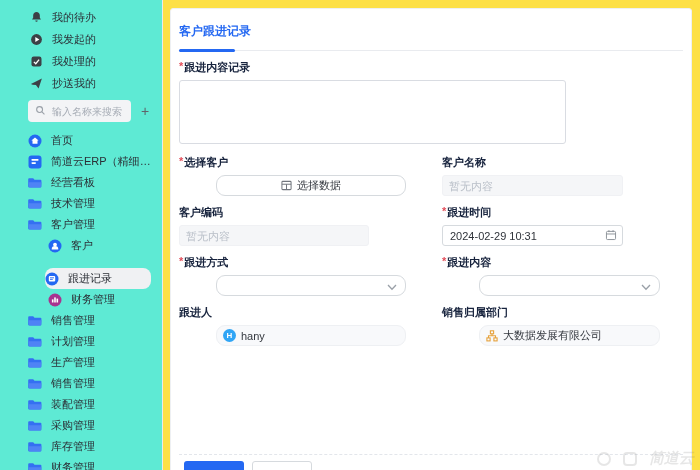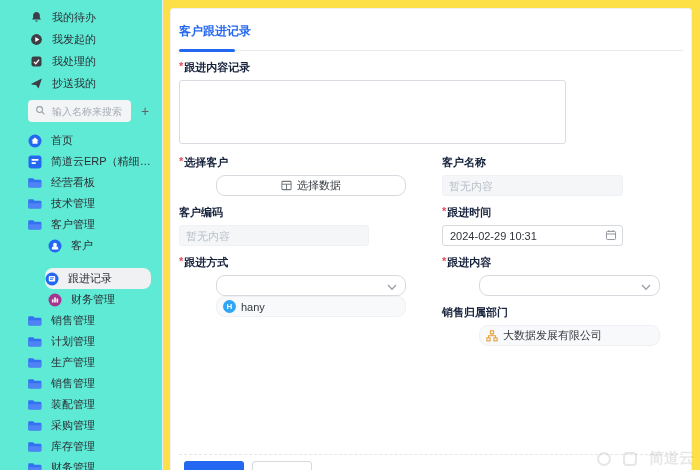--- a/index.html
+++ b/index.html
@@ -64,21 +64,21 @@
     font-size:8px; font-weight:bold; display:flex; align-items:center; justify-content:center; flex-shrink:0; }
   .tag-text { color:#34383f; }
 
   .bottom-divider { position:absolute; left:8px; right:8px; bottom:26px;
     border-top:1px dashed #e3e6eb; }
   .btn-row { position:absolute; left:13px; bottom:-8px; display:flex; gap:8px; }
   .btn-primary { width:60px; height:28px; background:#2468f2; border-radius:3px; border:none; cursor:pointer; }
   .btn-plain { width:60px; height:28px; background:#fff; border:1px solid #d6dade; border-radius:3px; cursor:pointer; }
 
   .watermark { position:absolute; right:6px; bottom:2px; display:flex; align-items:center; gap:12px;
-    opacity:0.18; color:#7c7c7c; font-size:15px; font-weight:bold; pointer-events:none; }
+    opacity:0.18; color:#7c7c7c; font-size:15px; font-weight:bold; pointer-events:none;font-style:italic; }
   .wm-glyph { width:14px; height:14px; border:2px solid #7c7c7c; border-radius:50%; }
   .wm-glyph.square { border-radius:4px; }
 </style>
 </head>
 <body>
 
 <div class="app">
 
   <aside class="sidebar">
 
@@ -388,20 +388,23 @@
             <div class="ctl select">
               <span class="chev icon">
                 <svg width="10" height="7" viewBox="0 0 10 7">
                     <polyline points="1,1 5,5.3 9,1" stroke="#9aa0a8" stroke-width="1.3" fill="none"></polyline>
                   </svg>
               </span>
             </div>
           </div>
 
           <div>
+            <div class="field-label">
+              <span>跟进人</span>
+            </div>
             <div class="ctl tag-field">
               <span class="avatar">H</span>
               <span class="tag-text">hany</span>
             </div>
           </div>
           <div>
             <div class="field-label">
               <span>销售归属部门</span>
             </div>
             <div class="ctl tag-field">

